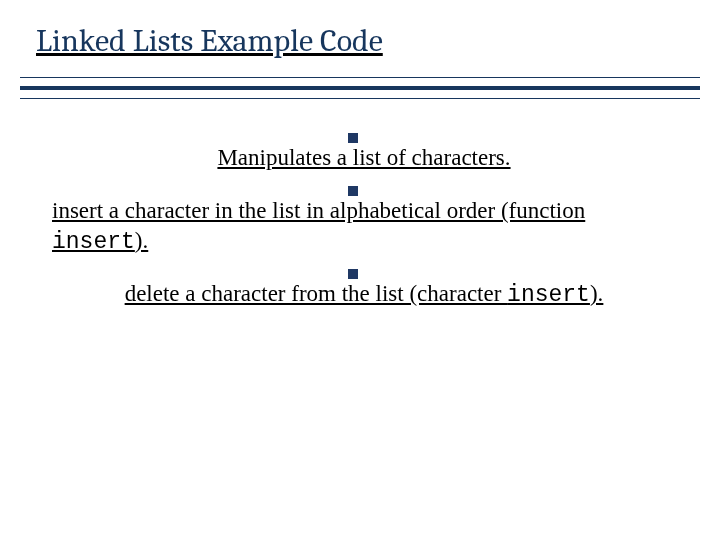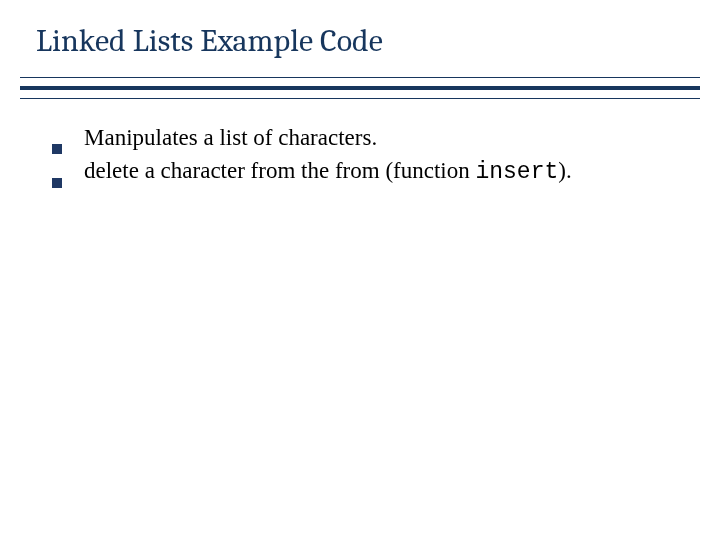--- a/index.html
+++ b/index.html
@@ -9,20 +9,21 @@
     height: 540px;
     background: #ffffff;
     font-family: Georgia, 'Times New Roman', serif;
     color: #000000;
   }
   .slide {
     width: 720px;
     height: 540px;
     position: relative;
     box-sizing: border-box;
+    text-decoration: underline;
   }
   .title {
     font-family: Cambria, Georgia, 'Times New Roman', serif;
     font-size: 32px;
     color: #17365d;
     padding: 22px 0 10px 36px;
     margin: 0;
     font-weight: normal;
   }
   .rule-block {
@@ -53,25 +54,26 @@
   .content {
     padding: 16px 44px 0 52px;
   }
   .bullet-list {
     list-style: none;
     padding: 0;
     margin: 0;
   }
   .bullet-item {
     display: flex;
-    align-items: flex-end;
+    align-items: center;
     margin-bottom: 2px;
     font-size: 23px;
     line-height: 1.28;
     color: #000000;
+    flex-direction: column;
   }
   .bullet-marker {
     flex: 0 0 auto;
     width: 10px;
     height: 10px;
     background: #1f3864;
     margin-top: 10px;
     margin-right: 22px;
   }
   .bullet-text {
@@ -98,24 +100,30 @@
   <div class="content">
     <ul class="bullet-list">
 
       <li class="bullet-item">
         <span class="bullet-marker"></span>
         <span class="bullet-text">
           <span>Manipulates a list of characters.</span><span class="code"></span><span></span>
         </span>
       </li>
 
+      <li class="bullet-item">
+        <span class="bullet-marker"></span>
+        <span class="bullet-text">
+          <span>insert a character in the list in alphabetical order (function </span><span class="code">insert</span><span>).</span>
+        </span>
+      </li>
 
       <li class="bullet-item">
         <span class="bullet-marker"></span>
         <span class="bullet-text">
-          <span>delete a character from the from (function </span><span class="code">insert</span><span>).</span>
+          <span>delete a character from the list (character </span><span class="code">insert</span><span>).</span>
         </span>
       </li>
 
     </ul>
   </div>
 
 </div>
 
 </body></html>

